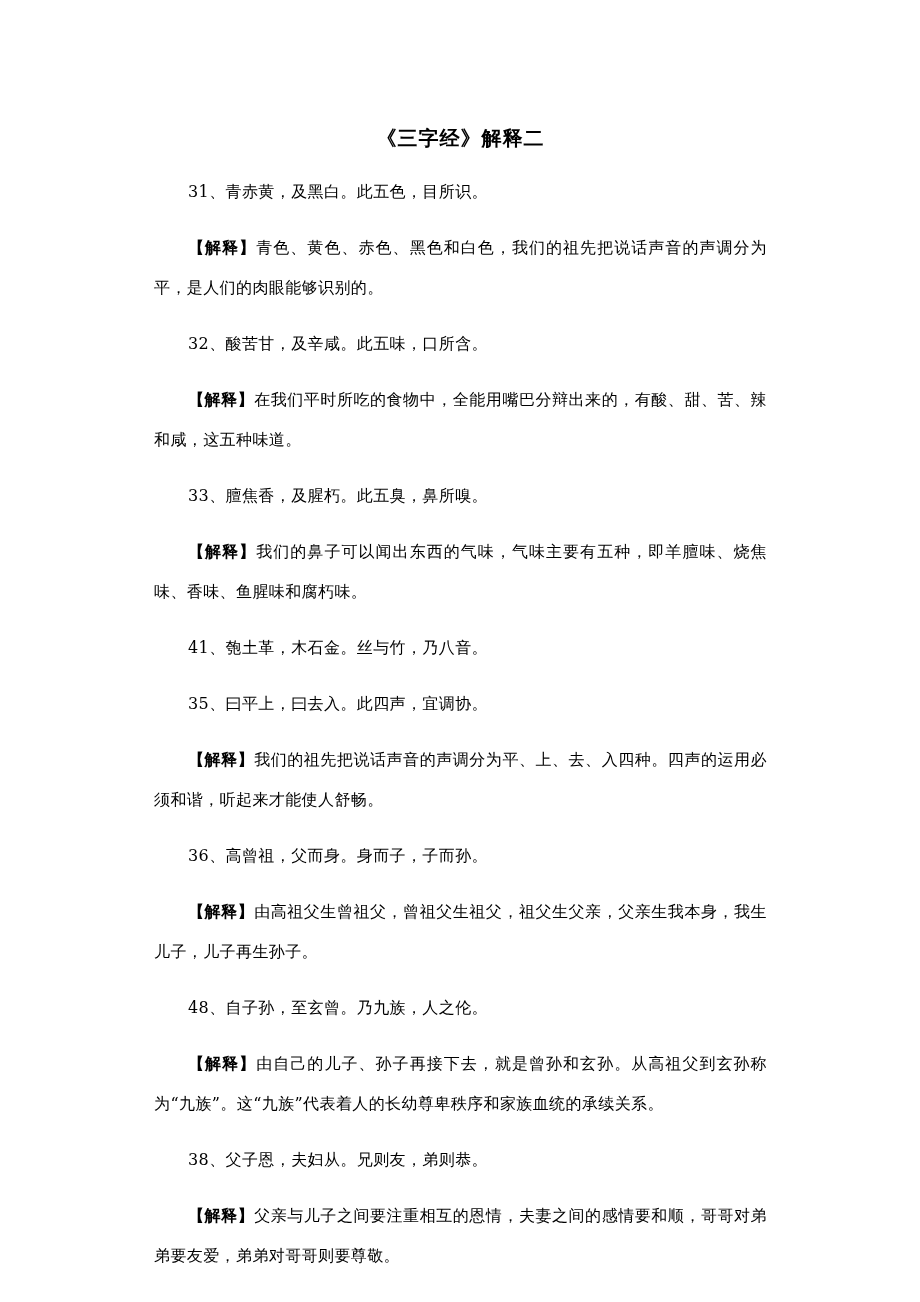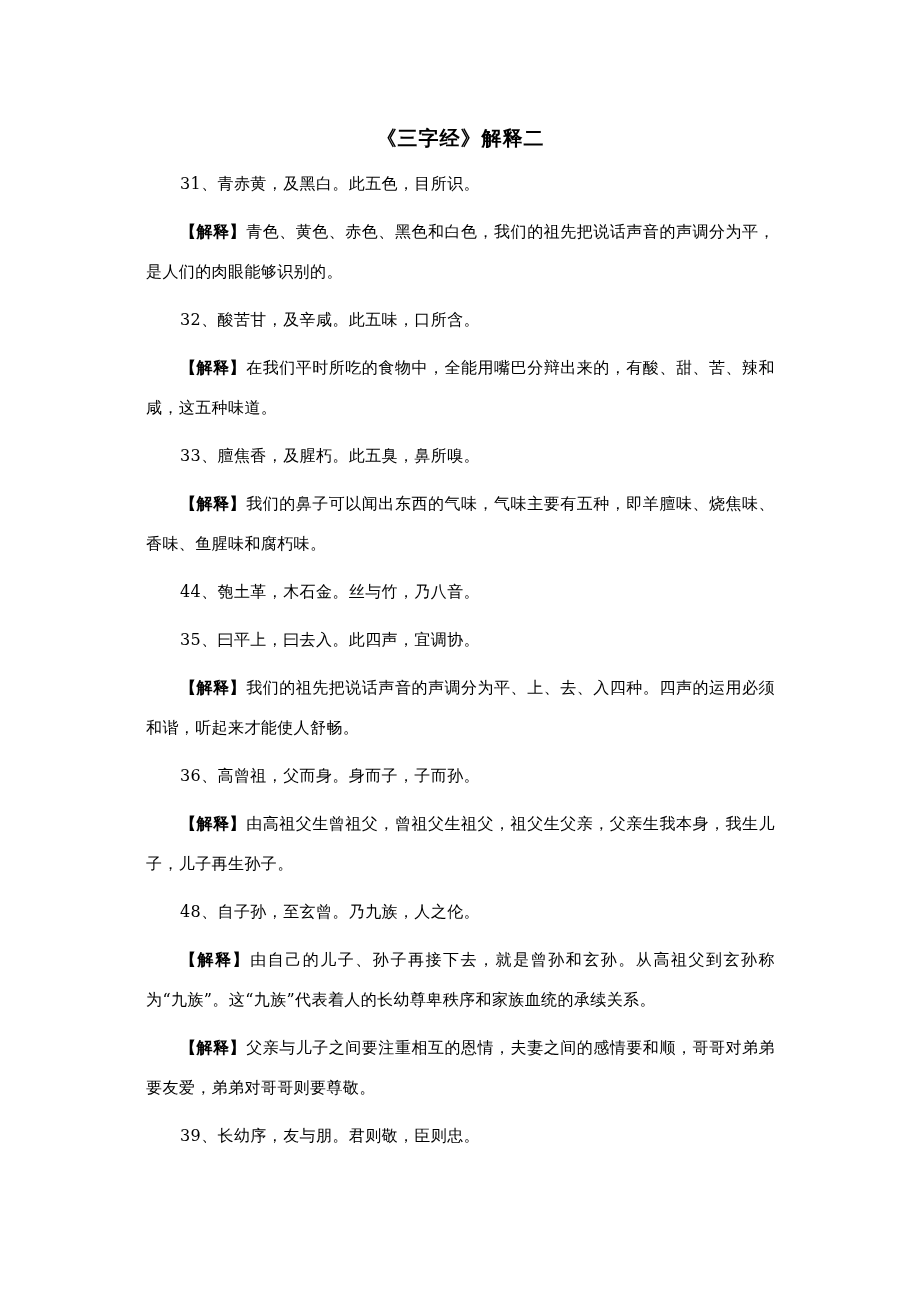--- a/index.html
+++ b/index.html
@@ -27,21 +27,21 @@
       font-size: 20px;
       font-weight: bold;
       letter-spacing: 1px;
       height: 36px;
       line-height: 36px;
       margin: 0 0 4px 0;
     }
     .para {
       font-size: 16px;
       line-height: 40px;
-      margin: 8px;
+      margin: 16px;
       text-indent: 34px;
       text-align: justify;
       letter-spacing: 0.4px;
     }
     .tag {
       font-weight: bold;
     }
   </style>
 </head>
 <body>
@@ -58,38 +58,39 @@
     <p class="para">32、酸苦甘，及辛咸。此五味，口所含。</p>
     <p class="para"><span class="tag">【解释】</span><span>在我们平时所吃的食物中，全能用嘴巴分辩出来的，有酸、甜、苦、辣和咸，这五种味道。</span></p>
   </div>
 
   <div>
     <p class="para">33、膻焦香，及腥朽。此五臭，鼻所嗅。</p>
     <p class="para"><span class="tag">【解释】</span><span>我们的鼻子可以闻出东西的气味，气味主要有五种，即羊膻味、烧焦味、香味、鱼腥味和腐朽味。</span></p>
   </div>
 
   <div>
-    <p class="para">44、匏土革，木石金。丝与竹，乃八音。</p>
+    <p class="para">41、匏土革，木石金。丝与竹，乃八音。</p>
   </div>
 
   <div>
     <p class="para">35、曰平上，曰去入。此四声，宜调协。</p>
     <p class="para"><span class="tag">【解释】</span><span>我们的祖先把说话声音的声调分为平、上、去、入四种。四声的运用必须和谐，听起来才能使人舒畅。</span></p>
   </div>
 
   <div>
     <p class="para">36、高曾祖，父而身。身而子，子而孙。</p>
     <p class="para"><span class="tag">【解释】</span><span>由高祖父生曾祖父，曾祖父生祖父，祖父生父亲，父亲生我本身，我生儿子，儿子再生孙子。</span></p>
   </div>
 
   <div>
     <p class="para">48、自子孙，至玄曾。乃九族，人之伦。</p>
     <p class="para"><span class="tag">【解释】</span><span>由自己的儿子、孙子再接下去，就是曾孙和玄孙。从高祖父到玄孙称为“九族”。这“九族”代表着人的长幼尊卑秩序和家族血统的承续关系。</span></p>
   </div>
 
   <div>
+    <p class="para">38、父子恩，夫妇从。兄则友，弟则恭。</p>
     <p class="para"><span class="tag">【解释】</span><span>父亲与儿子之间要注重相互的恩情，夫妻之间的感情要和顺，哥哥对弟弟要友爱，弟弟对哥哥则要尊敬。</span></p>
   </div>
 
   <div>
     <p class="para">39、长幼序，友与朋。君则敬，臣则忠。</p>
   </div>
 </div>
 
 </body></html>

